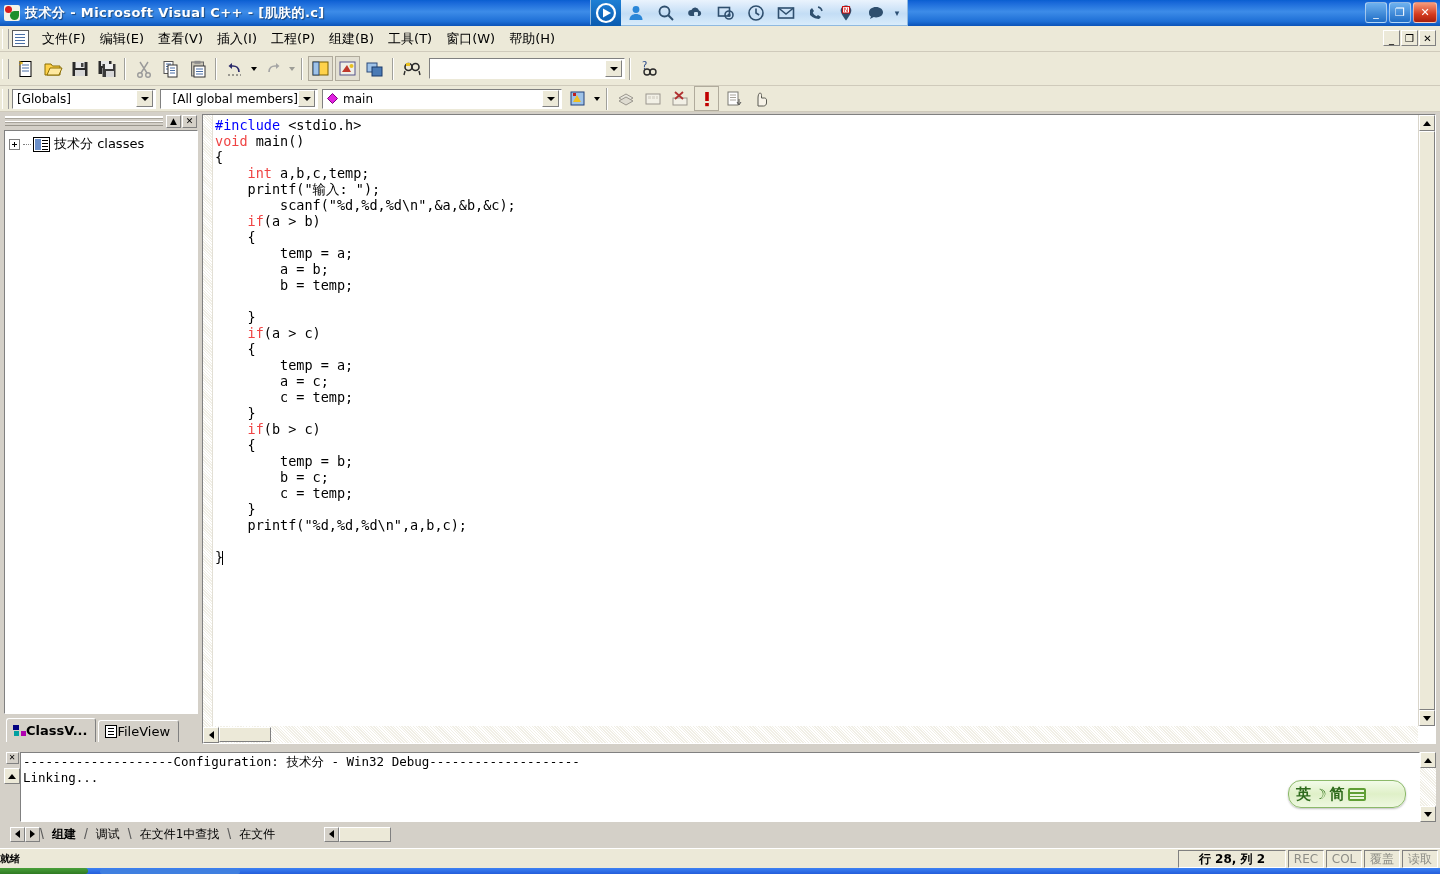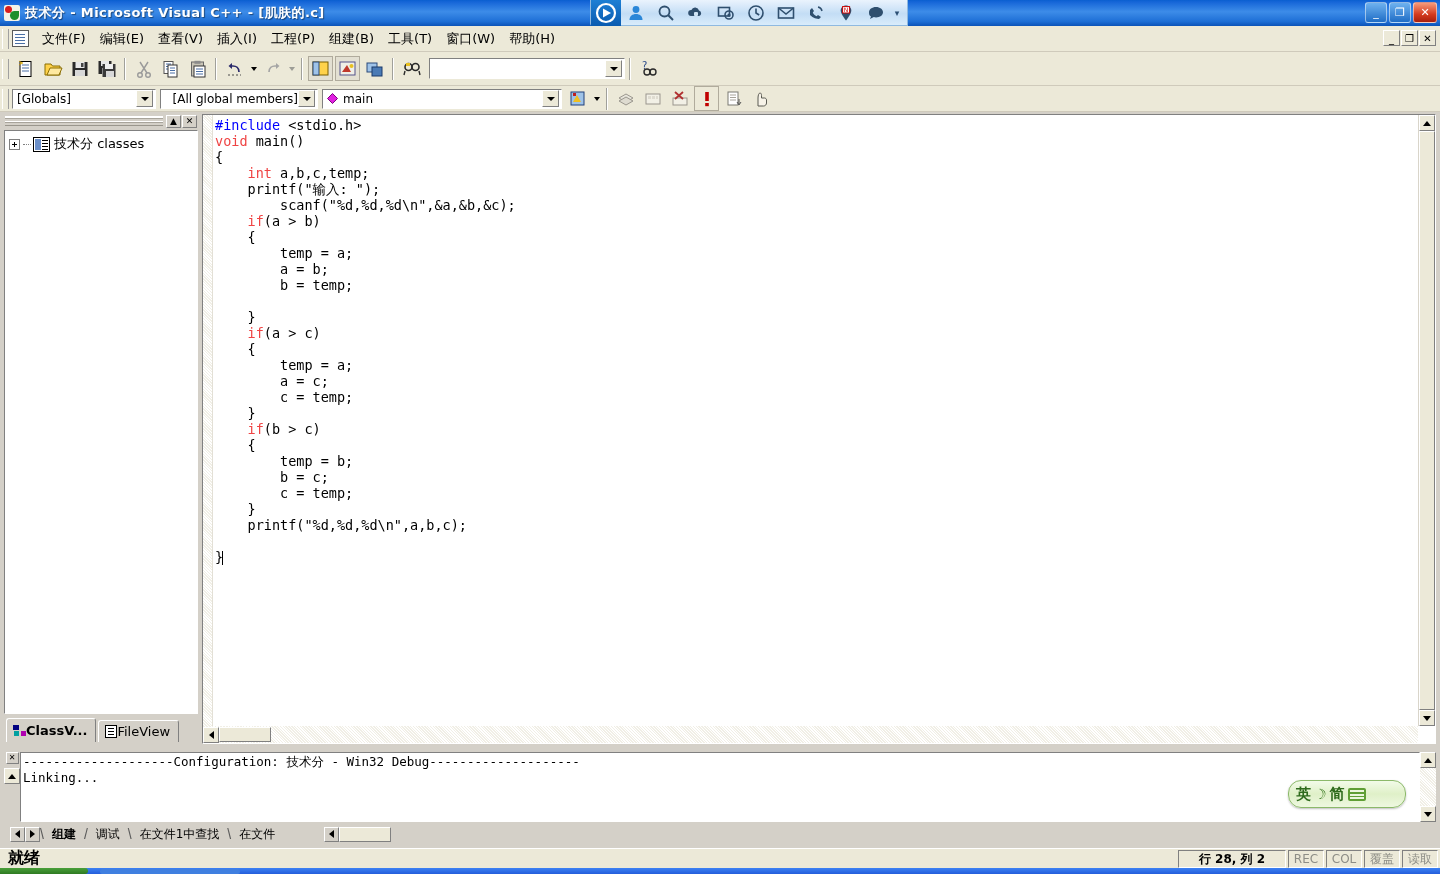--- a/index.html
+++ b/index.html
@@ -312,22 +312,22 @@
   }
   .ouths-track { width:52px;height:15px;background:#ece9d8;border:1px solid;border-color:#fff #808080 #808080 #fff;}
 
   
   .statusbar {
     position: absolute; left: 0; top: 848px; width: 1440px; height: 20px;
     background: #ece9d8; border-top: 1px solid #fff;
     display: flex; align-items: center;
   }
   .status-text {
-    font-size: 16px; font-weight: bold; font-family:"DejaVu Sans", sans-serif;
-    margin-left: 8px; color:#000;
+    font-size: 10px; font-weight: bold; font-family:"DejaVu Sans", sans-serif;
+    color:#000;
   }
   .status-right { position:absolute; right: 2px; top: 1px; display:flex; gap:2px; }
   .sfield {
     height: 18px; border: 1px solid; border-color:#808080 #fff #fff #808080;
     display:flex; align-items:center; justify-content:center;
     font-size: 12px; font-family:"DejaVu Sans", sans-serif; padding: 0 6px;
     color: #000; background:#ece9d8; white-space:nowrap;
   }
   .sfield.dim { color: #8d8d86; }
   .sfield.bold { font-weight: bold; }

